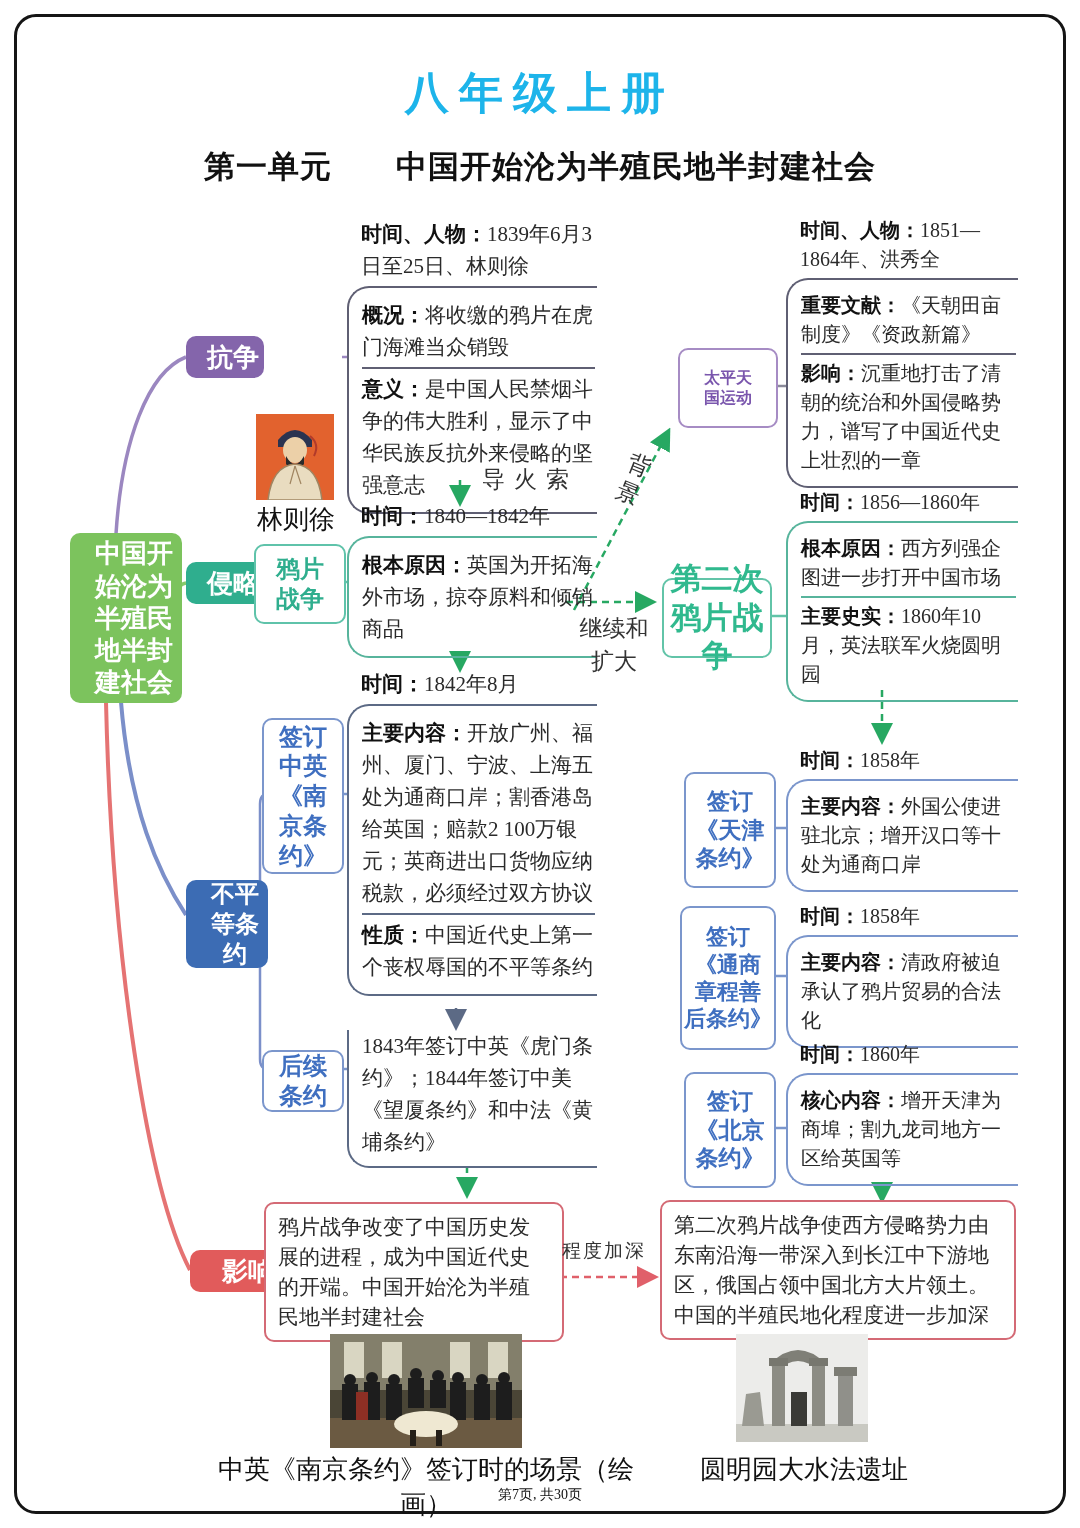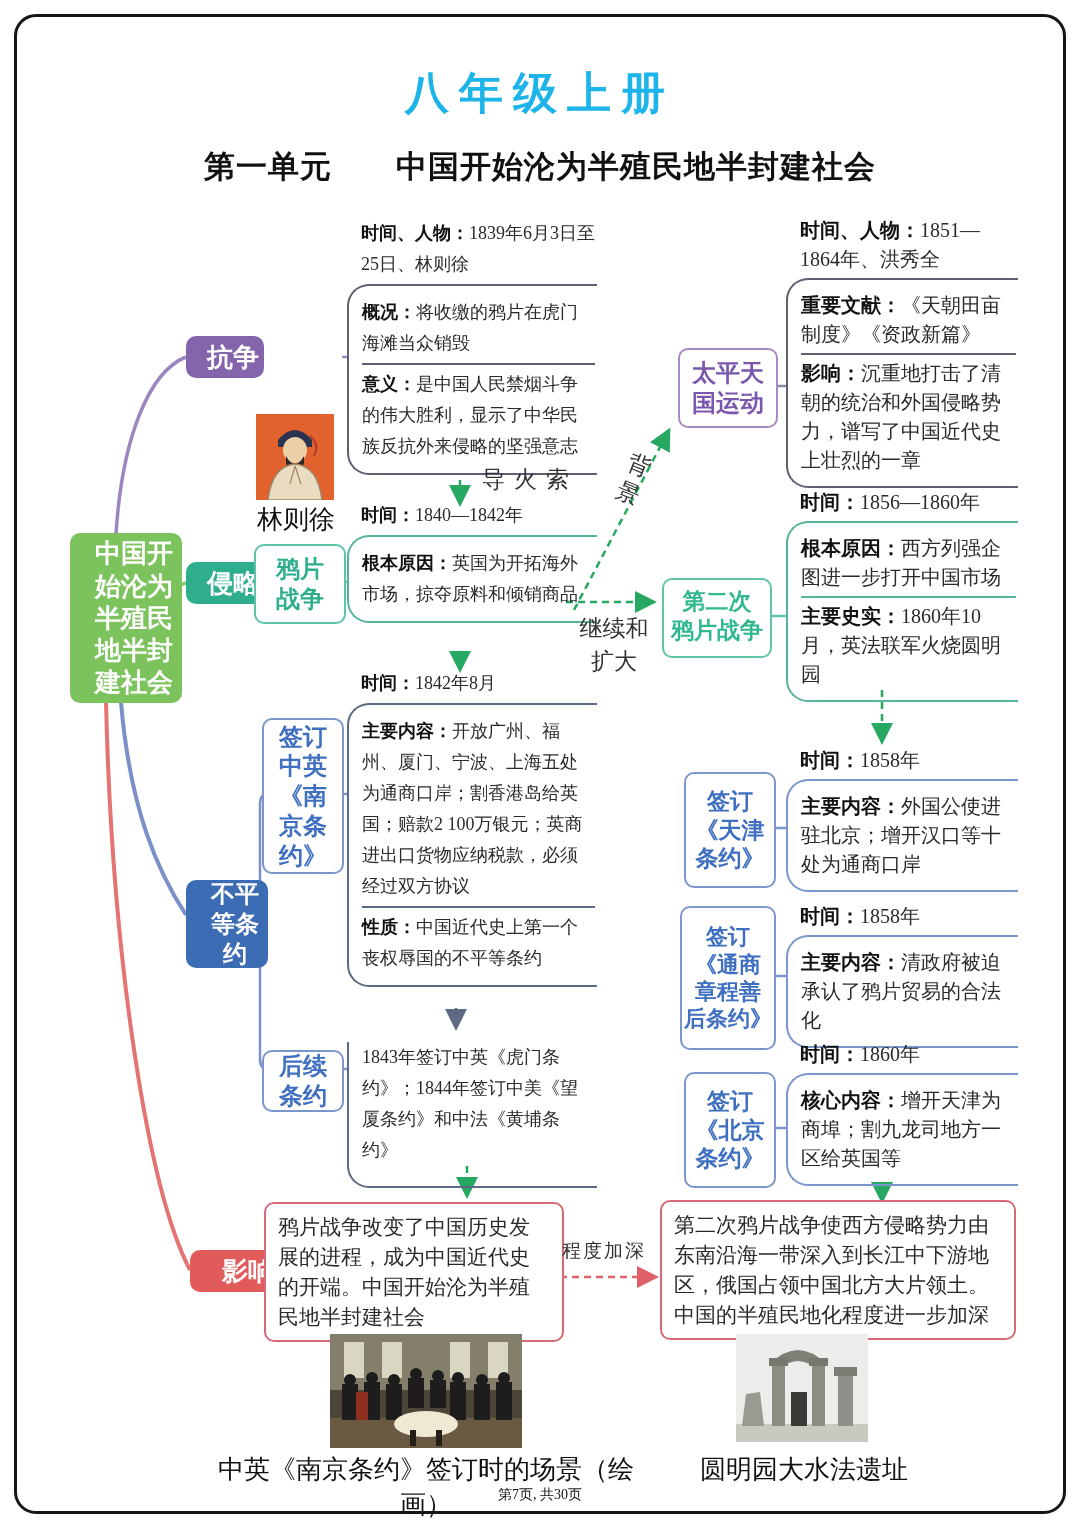--- a/index.html
+++ b/index.html
@@ -8,31 +8,31 @@
   .frame{position:absolute;inset:14px;border:3px solid #151515;border-radius:22px;}
   .abs{position:absolute;}
   .title{left:0;width:100%;text-align:center;top:64px;font-size:44px;font-weight:bold;
          letter-spacing:10px;color:#1db4ea;}
   .subtitle{left:0;width:100%;text-align:center;top:146px;font-size:31px;font-weight:bold;
             letter-spacing:1px;color:#111;}
   .node{position:absolute;display:flex;align-items:center;justify-content:center;text-align:center;
         white-space:pre-line;font-weight:bold;border-radius:10px;line-height:1.24;}
   .filled{color:#fff;padding-left:16px;}
   .outline{background:#fff;border:2.5px solid;}
-  .block{position:absolute;font-size:18px;line-height:31px;color:#222;}
+  .block{position:absolute;font-size:21px;line-height:31px;color:#222;}
   .rblock{font-size:20px;line-height:29px;}
   .trow{padding:0 0 4px 14px;}
   .bracket{border-left:2.5px solid var(--c);border-top:2.5px solid var(--c);
            border-bottom:2.5px solid var(--c);border-radius:22px 0 0 22px;padding:7px 2px 7px 13px;}
   .sec{padding:4px 0;}
   .sec + .sec{border-top:2px solid var(--c);}
   .lbl{font-weight:bold;font-family:"Liberation Sans",sans-serif;color:#111;}
   .val{font-family:"Liberation Serif","DejaVu Serif",serif;color:#2a2a2a;}
   .tailblock{border-left:2.5px solid var(--c);border-bottom:2.5px solid var(--c);
-             border-radius:0 0 0 22px;padding:0 2px 20px 13px;margin-top:12px;}
+             border-radius:0 0 0 22px;padding:0 2px 8px 13px;}
   .redbox{position:absolute;border:2.5px solid #d46a75;border-radius:10px;padding:8px 12px;
           font-size:21px;line-height:30px;background:#fff;}
   .alabel{position:absolute;font-family:"Liberation Serif","DejaVu Serif",serif;color:#333;
           white-space:pre-line;text-align:center;}
   .caption{position:absolute;font-family:"Liberation Serif","DejaVu Serif",serif;color:#111;
            text-align:center;}
   svg.wires{position:absolute;left:0;top:0;z-index:1;}
   .z2{z-index:2;}
 </style>
 </head>
@@ -172,41 +172,41 @@
     </div>
   </div>
 
   <div class="node filled z2" style="left:190px;top:1250px;width:84px;height:42px;background:#e15b5b;font-size:26px;">影响</div>
   <div class="redbox z2" style="left:264px;top:1202px;width:272px;">
     <span class="val">鸦片战争改变了中国历史发展的进程，成为中国近代史的开端。中国开始沦为半殖民地半封建社会</span>
   </div>
 
   <div class="alabel z2" style="left:562px;top:1238px;font-size:19px;letter-spacing:2px;">程度加深</div>
 
-  <div class="node outline z2" style="left:678px;top:348px;width:96px;height:76px;border-color:#a68cc4;color:#7a56ad;font-size:24px;">太平天
+  <div class="node outline z2" style="left:678px;top:348px;width:96px;height:76px;border-color:#a68cc4;color:#7a56ad;font-size:16px;">太平天
 国运动</div>
 
   <div class="block rblock z2" style="left:786px;top:216px;width:232px;--c:#5f5f73;">
     <div class="trow">
       <span class="lbl">时间、人物：</span><span class="val">1851—1864年、洪秀全</span>
     </div>
     <div class="bracket">
       <div class="sec">
         <span class="lbl">重要文献：</span><span class="val">《天朝田亩制度》《资政新篇》</span>
       </div>
       <div class="sec">
         <span class="lbl">影响：</span><span class="val">沉重地打击了清朝的统治和外国侵略势力，谱写了中国近代史上壮烈的一章</span>
       </div>
     </div>
   </div>
 
   <div class="alabel z2" style="left:622px;top:450px;font-size:23px;transform:rotate(22deg);line-height:30px;">背
 景</div>
 
-  <div class="node outline z2" style="left:662px;top:578px;width:106px;height:76px;border-color:#62c4a8;color:#30b98e;font-size:23px;font-family:Liberation Mono, monospace;">第二次
+  <div class="node outline z2" style="left:662px;top:578px;width:106px;height:76px;border-color:#62c4a8;color:#30b98e;font-size:31px;">第二次
 鸦片战争</div>
 
   <div class="alabel z2" style="left:566px;top:612px;width:96px;font-size:23px;line-height:33px;">继续和
 扩大</div>
 
   <div class="block rblock z2" style="left:786px;top:488px;width:232px;--c:#57b49c;">
     <div class="trow">
       <span class="lbl">时间：</span><span class="val">1856—1860年</span>
     </div>
     <div class="bracket">

